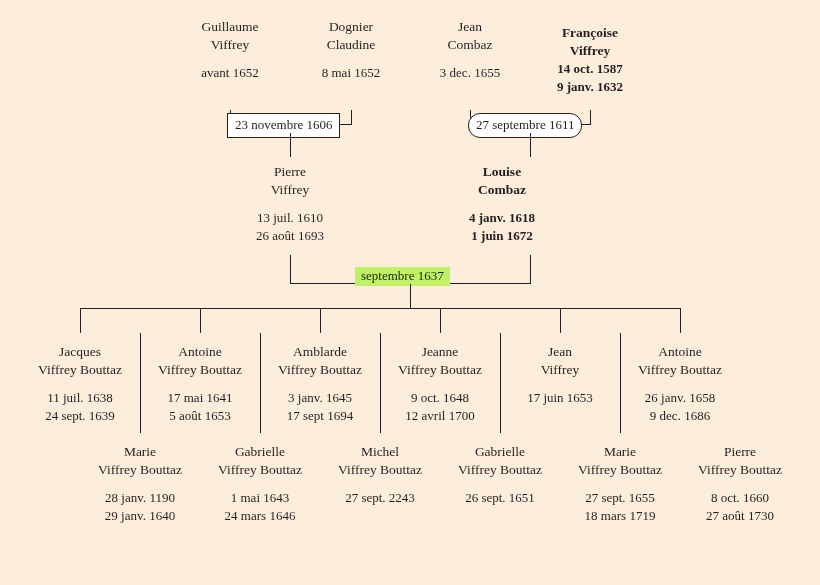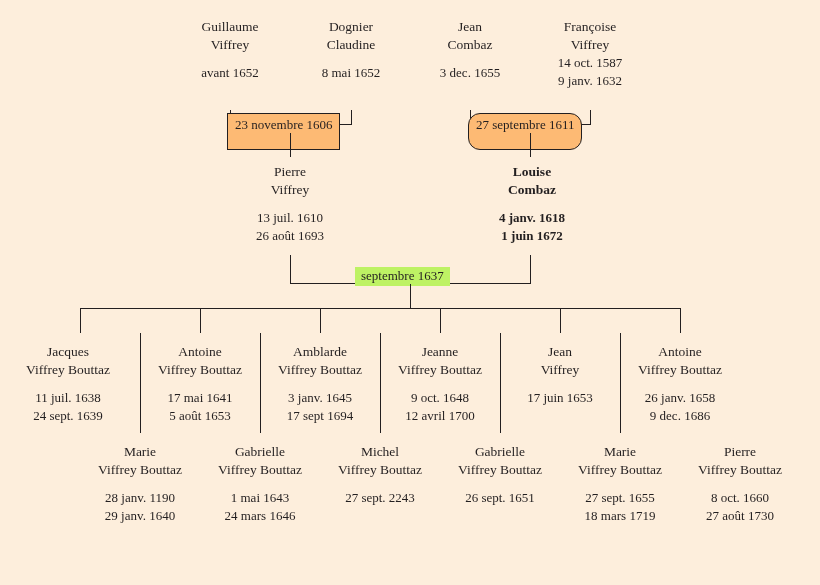--- a/index.html
+++ b/index.html
@@ -35,23 +35,23 @@
   .person.bold .nm,
   .person.bold .dt {
     font-weight: bold;
   }
   .gap {
     height: 10px;
   }
   .marriage {
     position: absolute;
     border: 1px solid #231f20;
-    background: #fdba74;
+    background: #ffffff;
     font-size: 13px;
-    padding: 3px 7px 16px 7px;
+    padding: 3px 7px 4px 7px;
     white-space: nowrap;
     text-align: center;
   }
   .marriage.plain {
     border: none;
     background: #bef264;
     padding: 1px 6px 2px 6px;
   }
   .ln {
     position: absolute;
@@ -82,21 +82,21 @@
   </div>
 
   <div class="person" style="left:410px; top:18px; width:120px;">
     <div class="nm">Jean</div>
     <div class="nm">Combaz</div>
     <div class="gap"></div>
     <div class="dt"></div>
     <div class="dt">3 dec. 1655</div>
   </div>
 
-  <div class="person" style="left:530px; top:18px; width:120px;">
+  <div class="person" style="left:530px; top:24px; width:120px;font-weight:bold;">
     <div class="nm">Françoise</div>
     <div class="nm">Viffrey</div>
     <div class="gap" style="height:0px;"></div>
     <div class="dt">14 oct. 1587</div>
     <div class="dt">9 janv. 1632</div>
   </div>
 
   <div class="ln v" style="left:230px; top:110px; height:15px;"></div>
   <div class="ln v" style="left:351px; top:110px; height:15px;"></div>
   <div class="ln h" style="left:230px; top:124px; width:122px;"></div>
@@ -110,21 +110,21 @@
   <div class="ln v" style="left:530px; top:133px; height:24px;"></div>
 
   <div class="person" style="left:230px; top:163px; width:120px;">
     <div class="nm">Pierre</div>
     <div class="nm">Viffrey</div>
     <div class="gap"></div>
     <div class="dt">13 juil. 1610</div>
     <div class="dt">26 août 1693</div>
   </div>
 
-  <div class="person bold" style="left:472px; top:163px; width:120px;">
+  <div class="person bold" style="left:442px; top:163px; width:120px;">
     <div class="nm">Louise</div>
     <div class="nm">Combaz</div>
     <div class="gap"></div>
     <div class="dt">4 janv. 1618</div>
     <div class="dt">1 juin 1672</div>
   </div>
 
   <div class="ln v" style="left:290px; top:255px; height:29px;"></div>
   <div class="ln v" style="left:530px; top:255px; height:29px;"></div>
   <div class="ln h" style="left:290px; top:283px; width:241px;"></div>
@@ -138,21 +138,21 @@
   <div class="ln v" style="left:440px; top:308px; height:25px;"></div>
   <div class="ln v" style="left:560px; top:308px; height:25px;"></div>
   <div class="ln v" style="left:680px; top:308px; height:25px;"></div>
 
   <div class="ln v" style="left:140px; top:333px; height:100px;"></div>
   <div class="ln v" style="left:260px; top:333px; height:100px;"></div>
   <div class="ln v" style="left:380px; top:333px; height:100px;"></div>
   <div class="ln v" style="left:500px; top:333px; height:100px;"></div>
   <div class="ln v" style="left:620px; top:333px; height:100px;"></div>
 
-  <div class="person" style="left:2px; top:343px; width:132px;">
+  <div class="person" style="left:14px; top:343px; width:132px;">
     <div class="nm">Jacques</div>
     <div class="nm">Viffrey Bouttaz</div>
     <div class="gap"></div>
     <div class="dt">11 juil. 1638</div>
     <div class="dt">24 sept. 1639</div>
   </div>
 
   <div class="person" style="left:134px; top:343px; width:132px;">
     <div class="nm">Antoine</div>
     <div class="nm">Viffrey Bouttaz</div>

